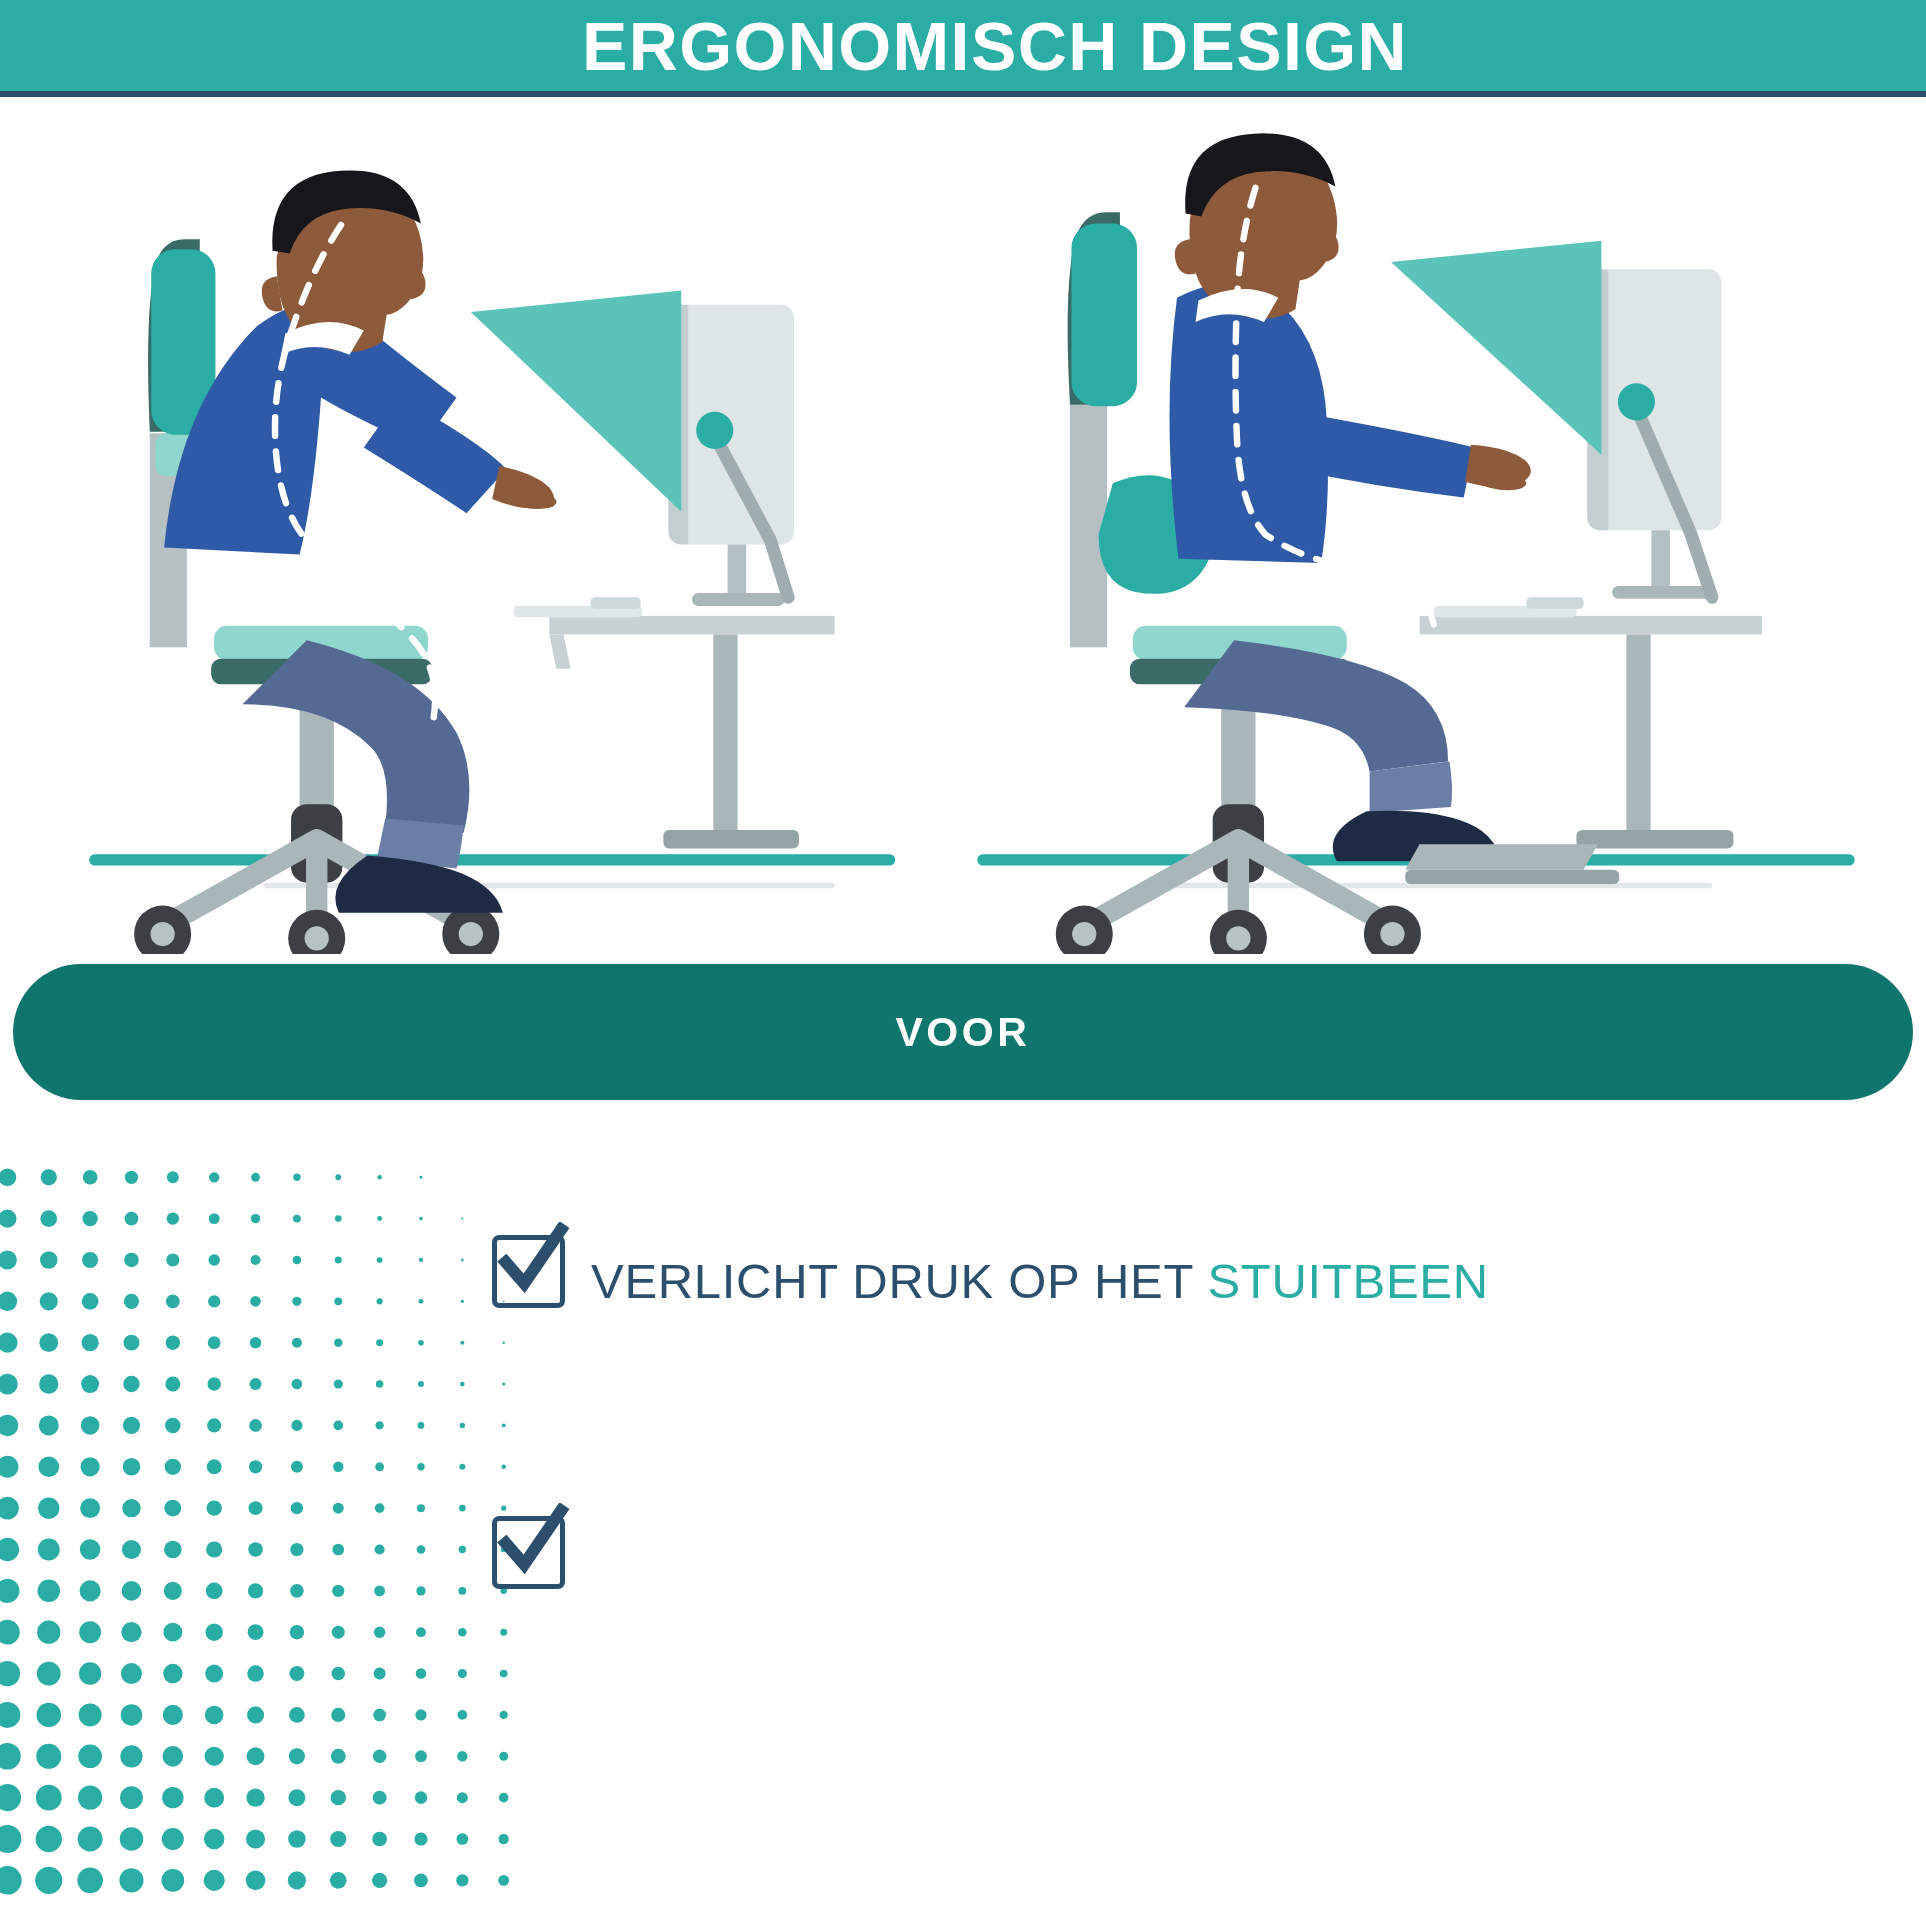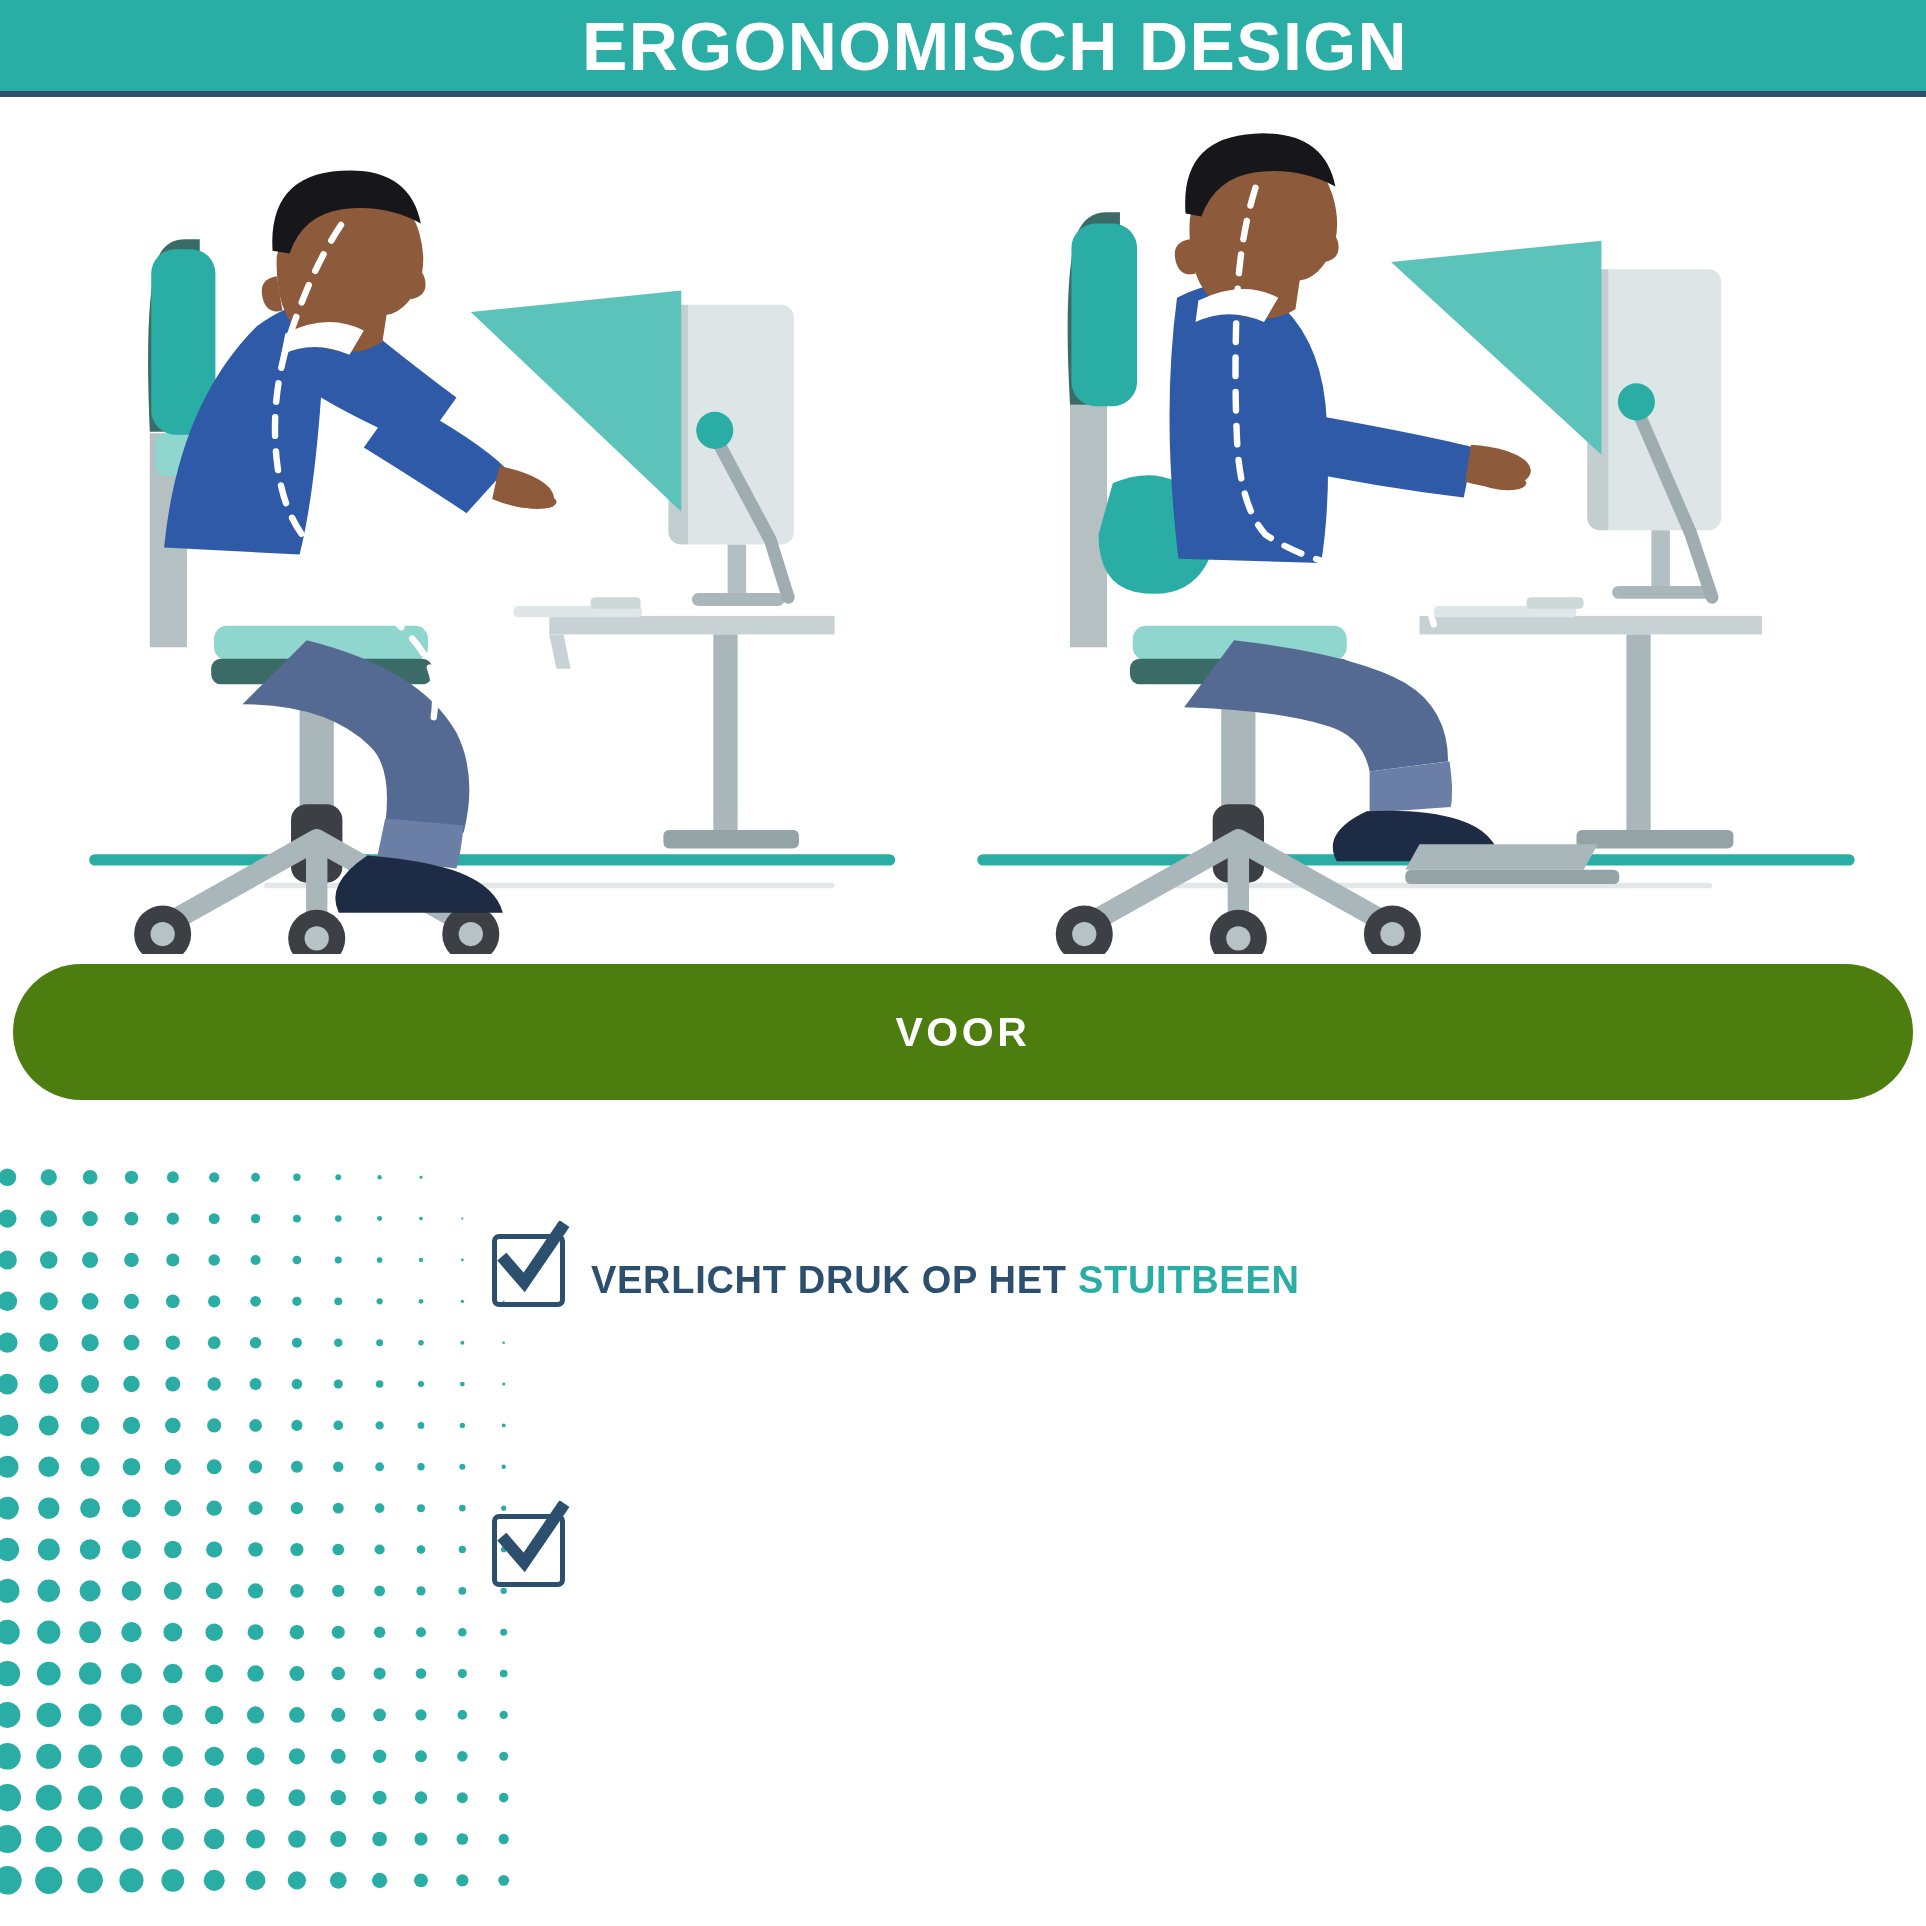--- a/index.html
+++ b/index.html
@@ -32,21 +32,21 @@
   .illus-area{
     position:absolute;left:0;top:98px;width:1926px;height:856px;
   }
   .panel{position:absolute;top:0;width:963px;height:856px;}
   .panel-left{left:0;}
   .panel-right{left:963px;}
 
   
   .label-bar{
     position:absolute;left:13px;top:964px;width:1900px;height:136px;
-    background:#4d7c0f;border-radius:68px;
+    background:#0f766e;border-radius:68px;
     display:flex;
   }
   .label-cell{
     flex:1;display:flex;align-items:center;justify-content:center;
     color:#ffffff;font-size:41px;font-weight:bold;letter-spacing:3.6px;
   }
 
   
   .halftone{
     position:absolute;left:0;top:1163px;width:571px;height:763px;
@@ -59,21 +59,21 @@
   .benefit{
     display:flex;align-items:center;margin-bottom:207px;
   }
   .check-box{
     width:63px;height:63px;flex:0 0 63px;
     border:5px solid #2c4f6e;border-radius:7.1px;
     position:relative;margin-right:26px;
   }
   .check-box svg{position:absolute;left:-4.3px;top:-18.5px;}
   .benefit-text{
-    font-size:38px;font-weight:bold;letter-spacing:0.7px;white-space:nowrap;margin-top:19px;
+    font-size:49px;font-weight:normal;letter-spacing:0.7px;white-space:nowrap;margin-top:19px;
   }
   .t-dark{color:#2c4f6e;}
   .t-teal{color:#2aada4;}
 </style>
 </head>
 <body>
 
 <div class="header">
   <div class="header-title">ERGONOMISCH DESIGN</div>
 </div>

